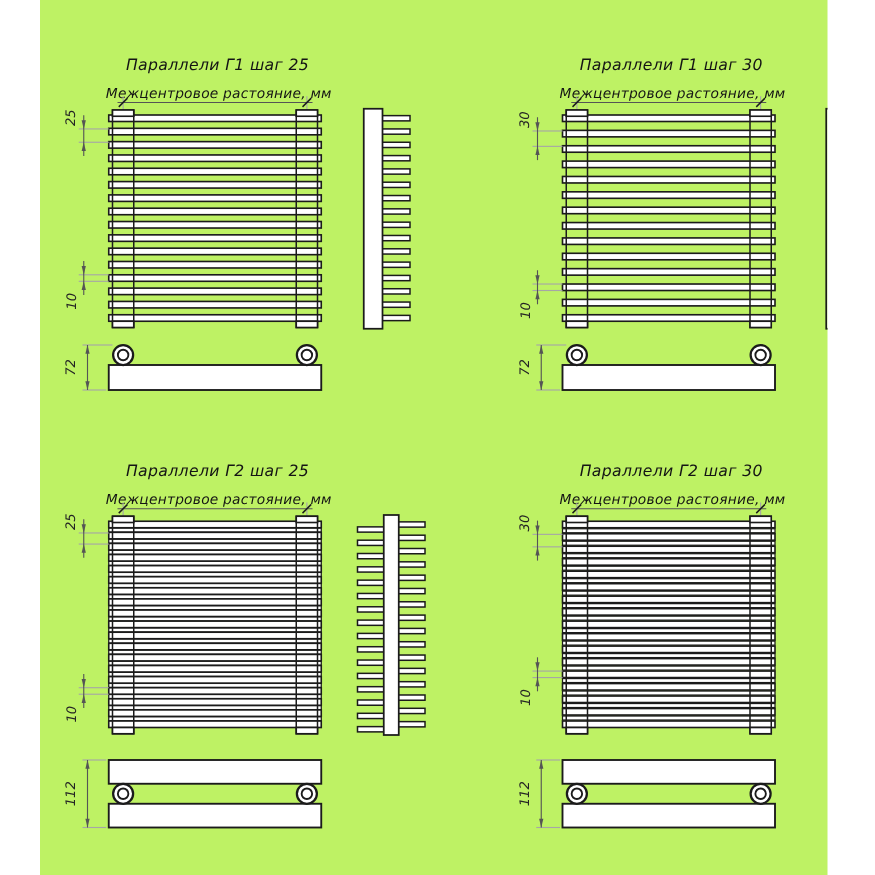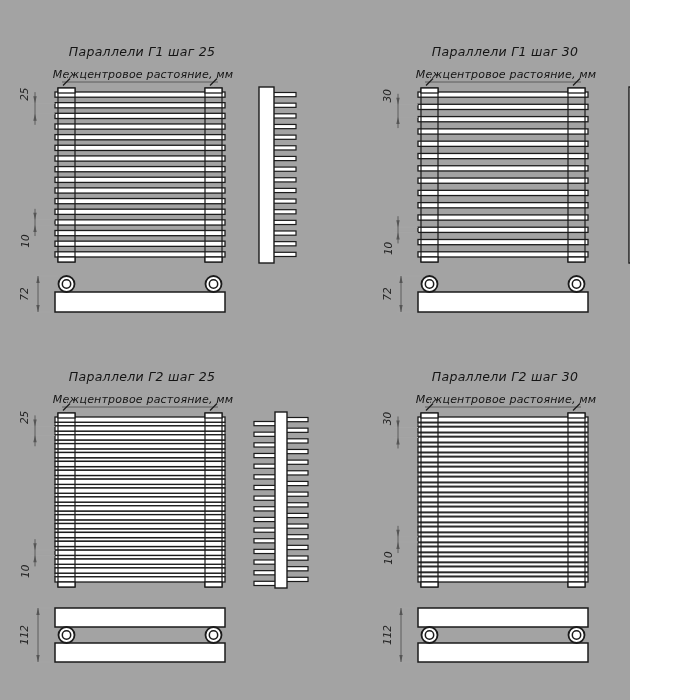--- a/index.html
+++ b/index.html
@@ -1,16 +1,16 @@
 <!DOCTYPE html>
 <html><head>
 <meta charset="utf-8">
 <style>
   html,body{margin:0;padding:0;background:#ffffff;}
-  .canvas{position:relative;width:630px;height:700px;background:#a3a3a3;overflow:hidden;}
+  .canvas{position:relative;width:630px;height:700px;background:#bef264;overflow:hidden;margin-left:32px;}
   svg{display:block;}
   .t-title{font:italic 12.5px "DejaVu Sans", sans-serif;letter-spacing:.3px;fill:#141414;}
   .t-sub{font:italic 11px "DejaVu Sans", sans-serif;letter-spacing:.2px;fill:#141414;}
   .t-dim{font:italic 10.5px "DejaVu Sans", sans-serif;fill:#242424;}
 </style>
 </head>
 <body>
 
 <div class="canvas">
   <svg id="drawing" width="700" height="700" viewBox="0 0 700 700">

